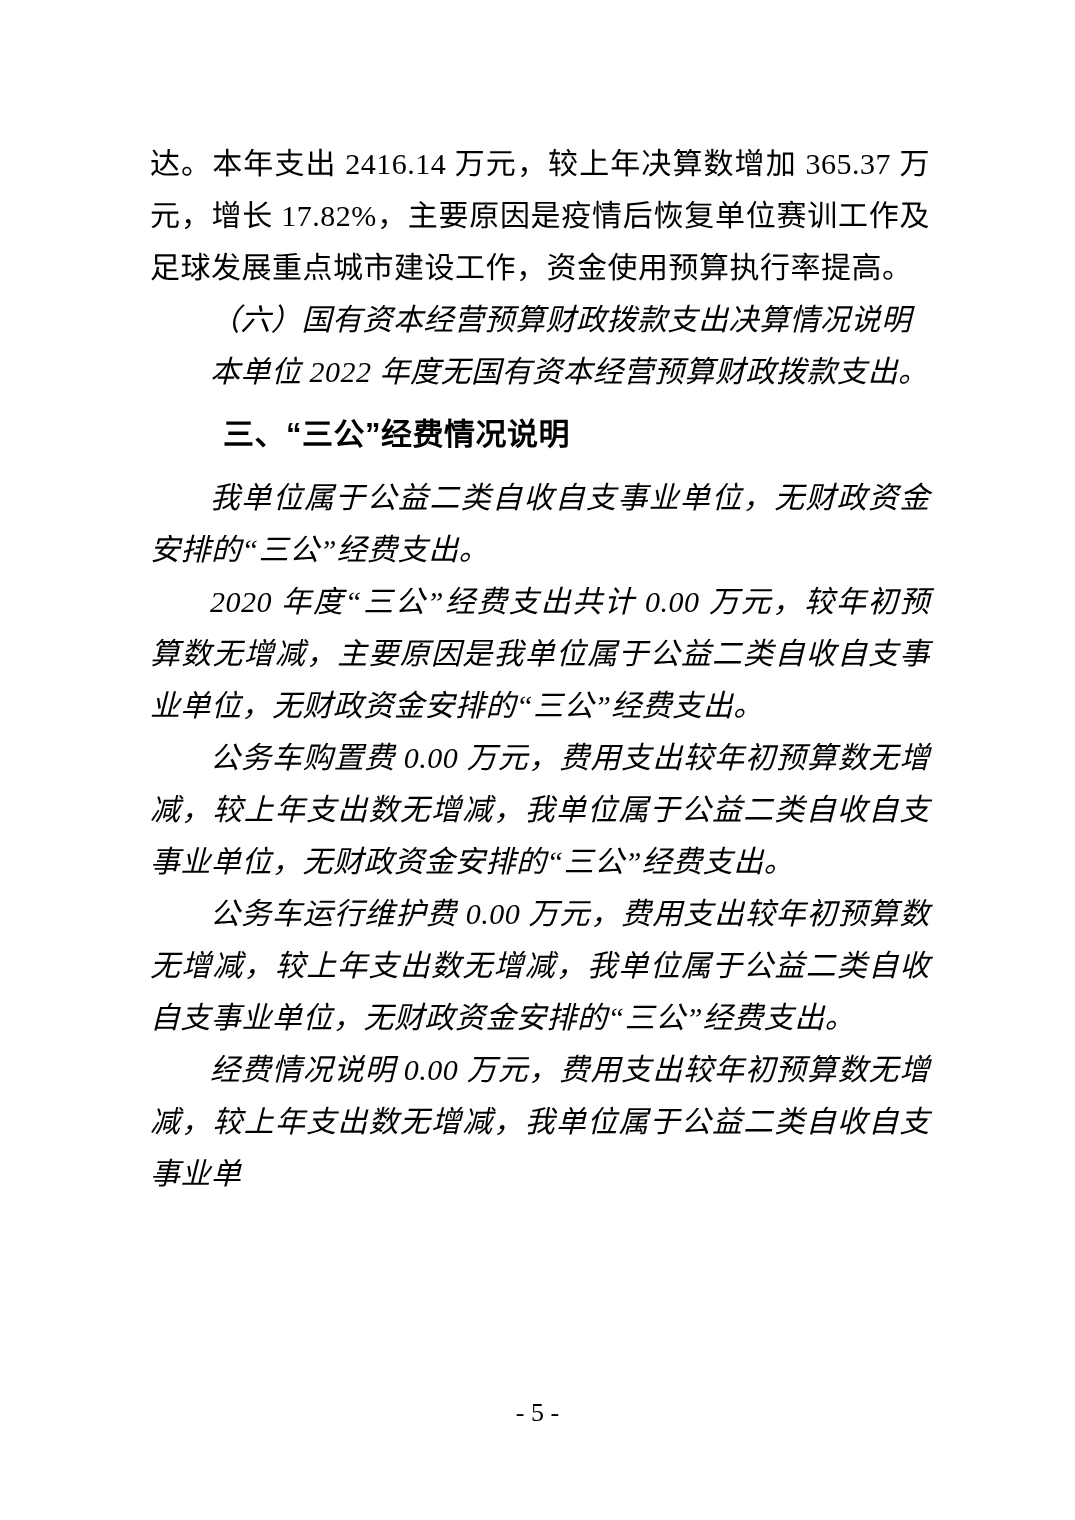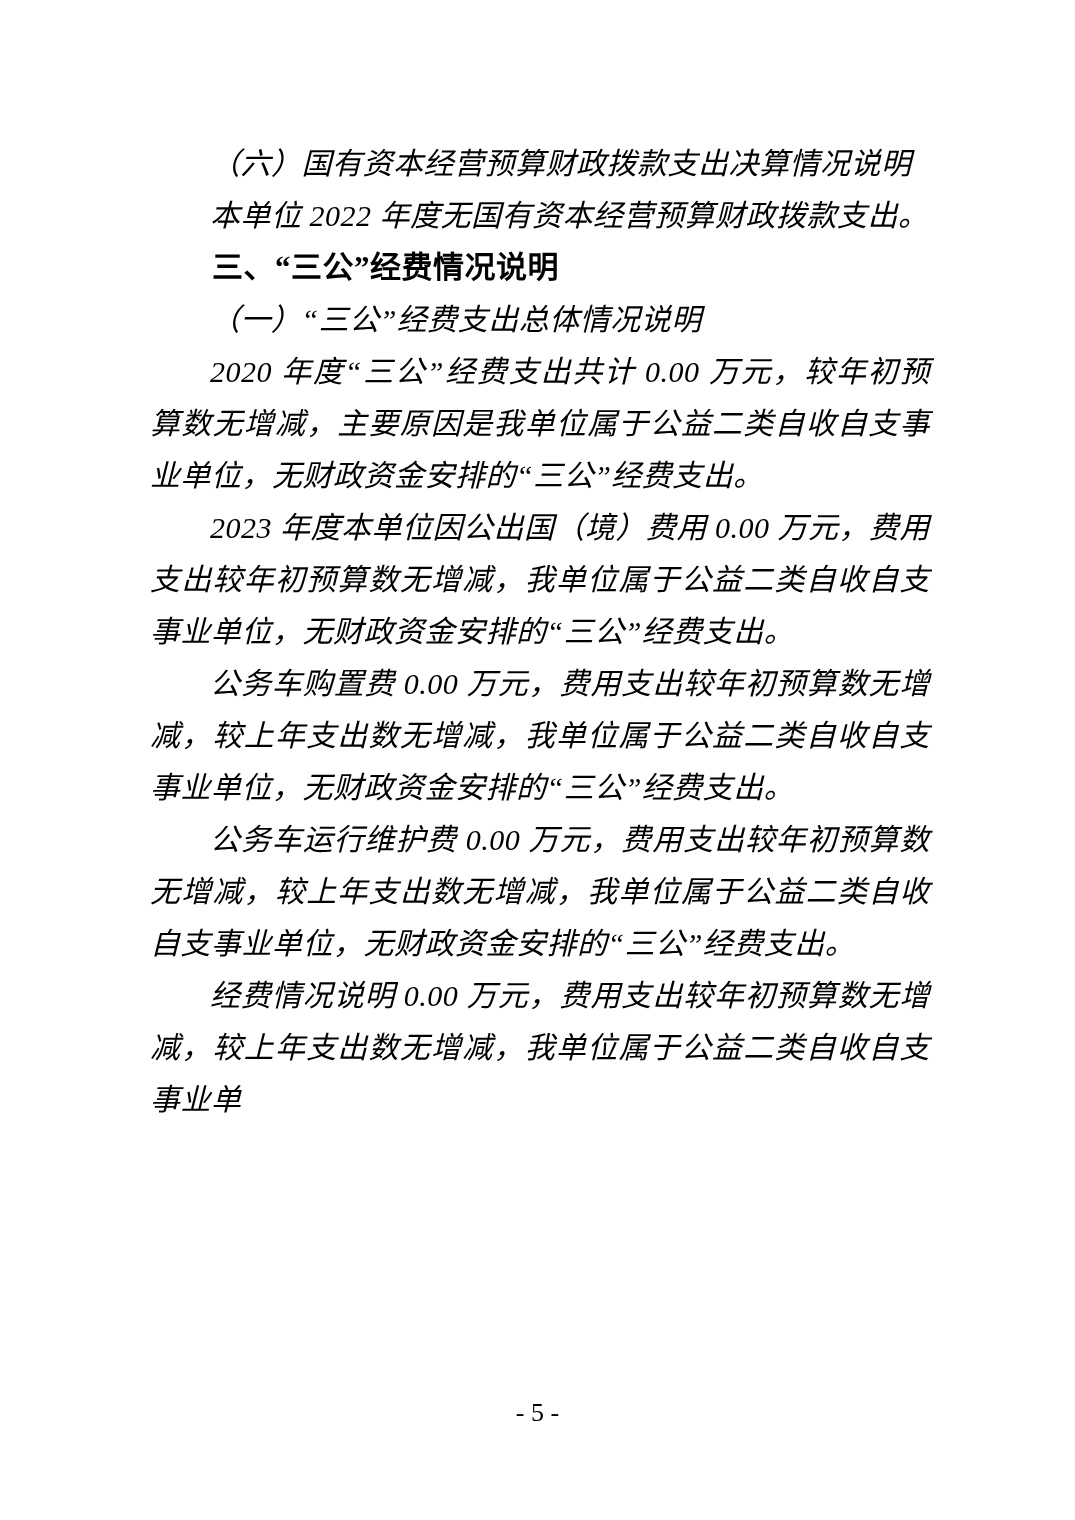--- a/index.html
+++ b/index.html
@@ -32,22 +32,22 @@
     font-size: 30px;
     line-height: 52px;
     text-align: justify;
     letter-spacing: 0.5px;
   }
   p.para.indent {
     text-indent: 2em;
     font-style: italic;
   }
   p.heading-bold {
-    margin: 0;
-    font-family: Liberation Serif, serif;
+    margin: 11px;
+    font-family: Liberation Sans, sans-serif;
     font-weight: bold;
     font-size: 31px;
     line-height: 52px;
     text-indent: 2em;
     letter-spacing: 0.5px;
   }
   .footer {
     position: absolute;
     top: 1398px;
     left: 0;
@@ -57,24 +57,24 @@
     line-height: 30px;
     font-family: "Liberation Serif", "DejaVu Serif", serif;
     color: #000000;
   }
 </style>
 </head>
 <body>
 
 <div class="page">
   <div class="textblock">
+    <p class="para">达。本年支出 2416.14 万元，较上年决算数增加 365.37 万元，增长 17.82%，主要原因是疫情后恢复单位赛训工作及足球发展重点城市建设工作，资金使用预算执行率提高。</p>
     <p class="para indent">（六）国有资本经营预算财政拨款支出决算情况说明</p>
     <p class="para indent">本单位 2022 年度无国有资本经营预算财政拨款支出。</p>
     <p class="heading-bold">三、“三公”经费情况说明</p>
-    <p class="para indent">（一）“三公”经费支出总体情况说明</p>
+    <p class="para indent">我单位属于公益二类自收自支事业单位，无财政资金安排的“三公”经费支出。</p>
     <p class="para indent">2020 年度“三公”经费支出共计 0.00 万元，较年初预算数无增减，主要原因是我单位属于公益二类自收自支事业单位，无财政资金安排的“三公”经费支出。</p>
-    <p class="para indent">2023 年度本单位因公出国（境）费用 0.00 万元，费用支出较年初预算数无增减，我单位属于公益二类自收自支事业单位，无财政资金安排的“三公”经费支出。</p>
     <p class="para indent">公务车购置费 0.00 万元，费用支出较年初预算数无增减，较上年支出数无增减，我单位属于公益二类自收自支事业单位，无财政资金安排的“三公”经费支出。</p>
     <p class="para indent">公务车运行维护费 0.00 万元，费用支出较年初预算数无增减，较上年支出数无增减，我单位属于公益二类自收自支事业单位，无财政资金安排的“三公”经费支出。</p>
     <p class="para indent">经费情况说明 0.00 万元，费用支出较年初预算数无增减，较上年支出数无增减，我单位属于公益二类自收自支事业单</p>
   </div>
   <div class="footer">- 5 -</div>
 </div>
 
 </body></html>

